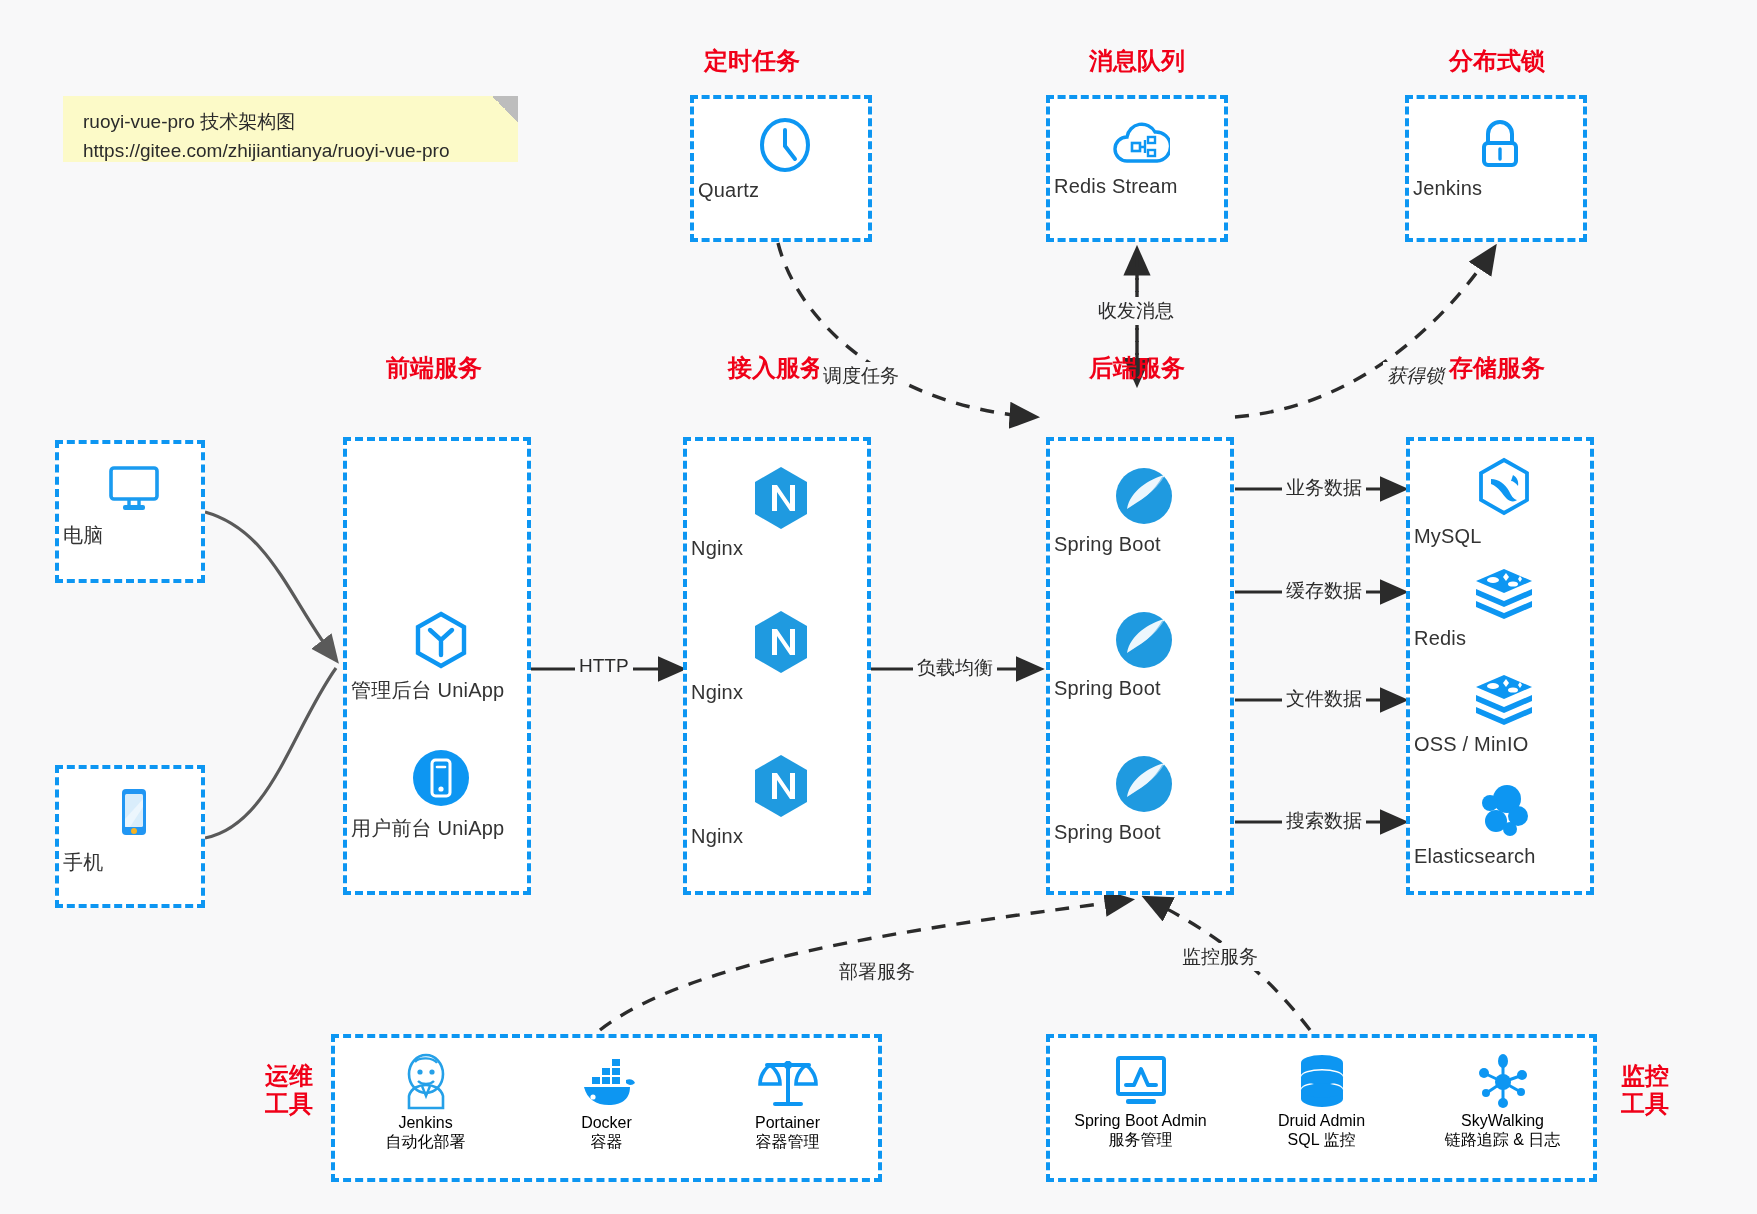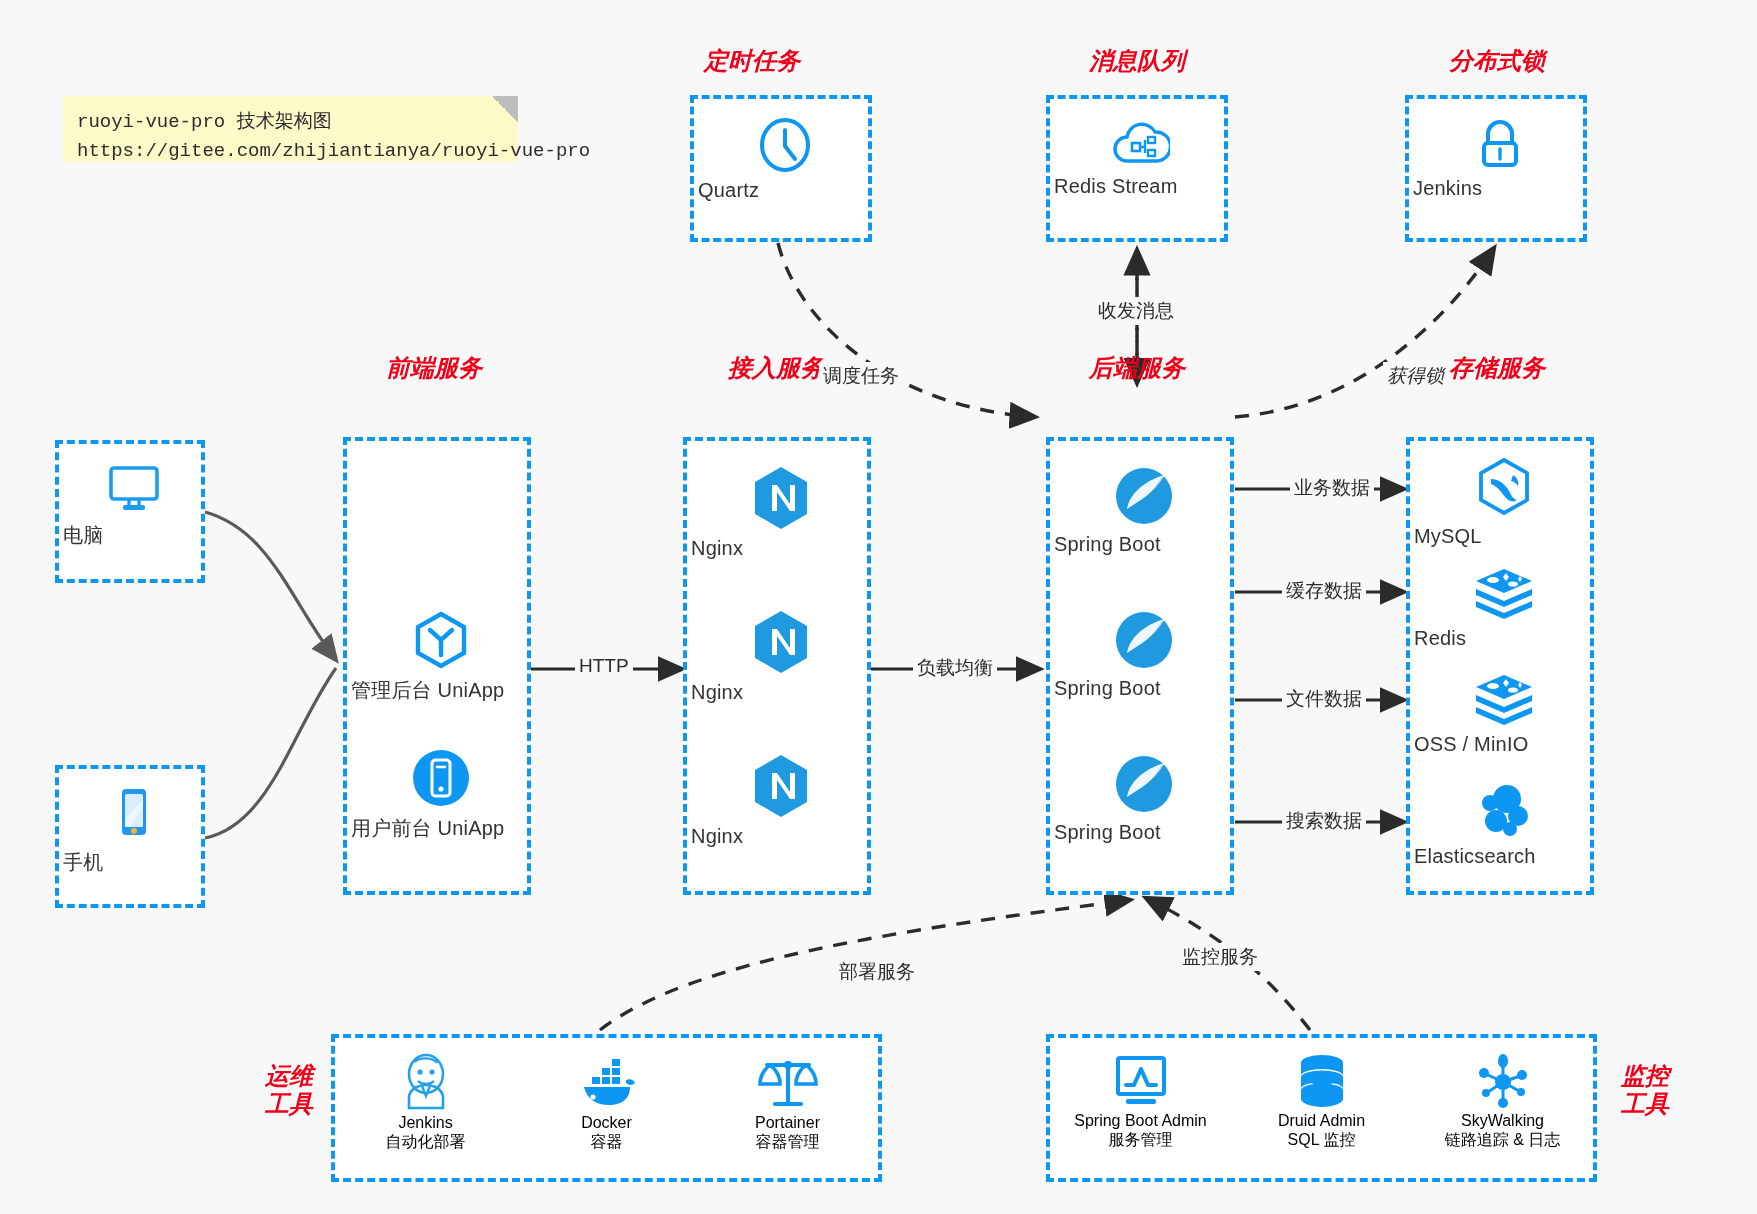--- a/index.html
+++ b/index.html
@@ -10,39 +10,39 @@
     overflow:hidden;
   }
   #canvas{position:relative;width:1757px;height:1214px;}
 
   
   .note{
     position:absolute;left:63px;top:96px;width:455px;height:66px;
     background:#fcfac8;
     box-shadow:0 0 0 0 transparent;
     font-size:19px;color:#2b2b2b;line-height:1.5;
-    padding:12px 14px 0 14px;box-sizing:border-box;font-family:Liberation Mono, monospace;
+    padding:12px 14px 0 20px;box-sizing:border-box;
   }
   .note .fold{
     position:absolute;right:0;top:0;width:26px;height:26px;
     background:linear-gradient(225deg,#bdbdbd 0%,#bdbdbd 50%,transparent 50%);
   }
   .note div{white-space:nowrap;}
 
   
   .box{
     position:absolute;
     border:4px dashed #0d96f2;
     background:#ffffff;
     box-sizing:border-box;
   }
   .grp-title{
     position:absolute;
     color:#f00018;font-weight:bold;font-size:24px;
-    white-space:nowrap;text-align:center;font-style:italic;
+    white-space:nowrap;text-align:center;
   }
   .grp-title.two-line{line-height:1.15;}
 
   
   .node{
     position:absolute;width:100%;left:4px;text-align:left;
   }
   .node .lbl{
     font-size:20px;color:#333;margin-top:6px;white-space:nowrap;
     letter-spacing:.2px;
@@ -280,21 +280,21 @@
       </svg>
       <div class="lbl">Elasticsearch</div>
     </div>
   </div>
 
   <div class="elabel" style="left:575px;top:654px;">HTTP</div>
   <div class="elabel" style="left:913px;top:654px;">负载均衡</div>
   <div class="elabel" style="left:819px;top:362px;">调度任务</div>
   <div class="elabel" style="left:1094px;top:297px;">收发消息</div>
   <div class="elabel" style="left:1383px;top:362px;font-style:italic;">获得锁</div>
-  <div class="elabel" style="left:1282px;top:474px;margin-left:8px;">业务数据</div>
+  <div class="elabel" style="left:1282px;top:474px;">业务数据</div>
   <div class="elabel" style="left:1282px;top:577px;">缓存数据</div>
   <div class="elabel" style="left:1282px;top:685px;">文件数据</div>
   <div class="elabel" style="left:1282px;top:807px;">搜索数据</div>
   <div class="elabel" style="left:835px;top:958px;">部署服务</div>
   <div class="elabel" style="left:1178px;top:943px;">监控服务</div>
 
   <div class="grp-title two-line" style="left:258px;top:1062px;width:62px;">
     <div>运维</div>
     <div>工具</div>
   </div>

